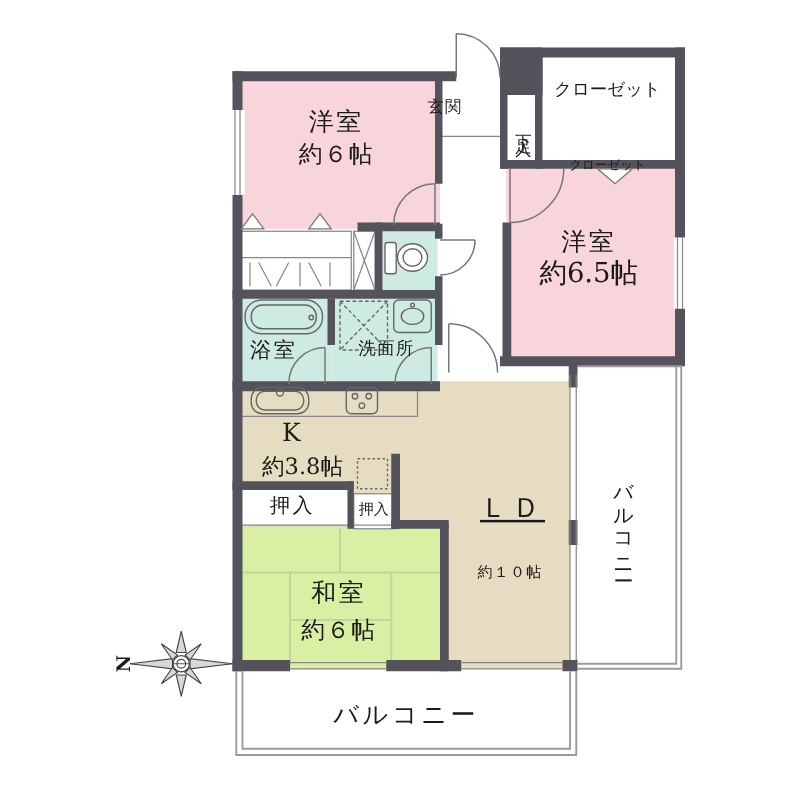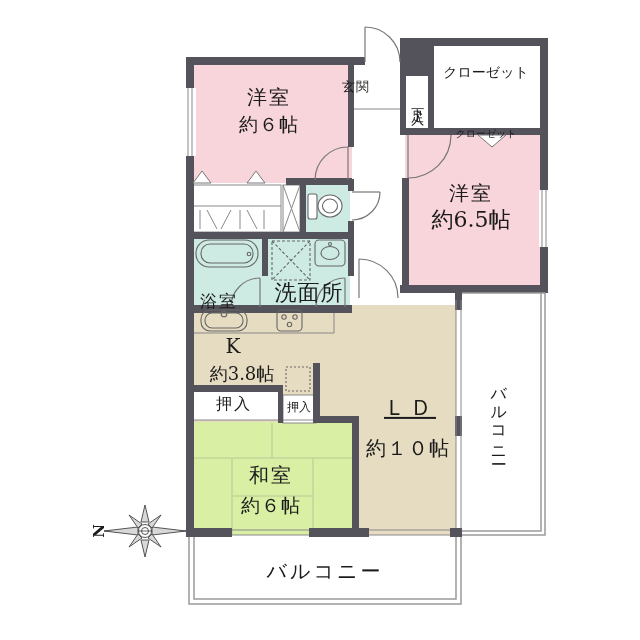--- a/index.html
+++ b/index.html
@@ -206,31 +206,31 @@
   <div class="lbl ls2" style="left:471px;top:193px;font-size:20px;">洋室</div>
   <div class="lbl" style="left:471px;top:220px;font-size:22px;">約6.5帖</div>
 
   <div class="lbl ls1" style="left:356px;top:87px;font-size:13px;">玄関</div>
 
   <div class="lbl vert" style="left:417px;top:101px;font-size:13px;letter-spacing:2px;">下足入</div>
 
   <div class="lbl" style="left:486px;top:73px;font-size:14px;">クローゼット</div>
   <div class="lbl" style="left:486px;top:97px;font-size:10px;margin-top:36px;">クローゼット</div>
 
-  <div class="lbl ls2" style="left:219px;top:281px;font-size:17px;margin-top:20px;">浴室</div>
-  <div class="lbl ls1" style="left:309px;top:293px;font-size:22px;">洗面所</div>
+  <div class="lbl ls2" style="left:219px;top:281px;font-size:17px;">浴室</div>
+  <div class="lbl ls1" style="left:309px;top:280px;font-size:14px;">洗面所</div>
 
   <div class="lbl" style="left:233px;top:346px;font-size:20px;">K</div>
   <div class="lbl" style="left:242px;top:374px;font-size:18px;">約3.8帖</div>
 
   <div class="lbl ls2" style="left:234px;top:404px;font-size:16px;">押入</div>
   <div class="lbl" style="left:299px;top:408px;font-size:12px;">押入</div>
 
   <div class="lbl ls4" style="left:410px;top:408px;font-size:22px;text-decoration:underline;">ＬＤ</div>
-  <div class="lbl ls1" style="left:408px;top:448px;font-size:20px;">約１０帖</div>
+  <div class="lbl ls1" style="left:408px;top:458px;font-size:12px;">約１０帖</div>
 
   <div class="lbl ls2" style="left:271px;top:477px;font-size:20px;font-family:Liberation Mono, monospace;">和室</div>
   <div class="lbl ls1" style="left:271px;top:505px;font-size:19px;">約６帖</div>
 
   <div class="lbl vert ls2" style="left:499px;top:417px;font-size:16px;">バルコニー</div>
   <div class="lbl ls3" style="left:325px;top:571px;font-size:20px;">バルコニー</div>
 
   <div class="lbl" style="left:99px;top:531px;font-size:15px;font-weight:bold;transform:translate(-50%,-50%) rotate(-90deg);">N</div>
 </div>
 

